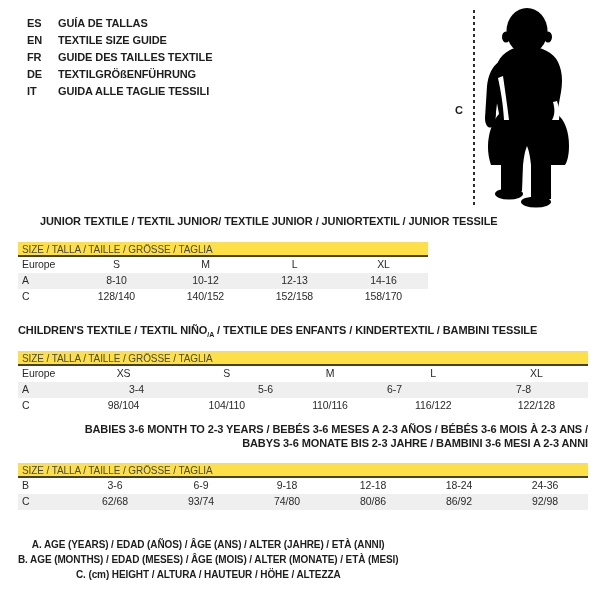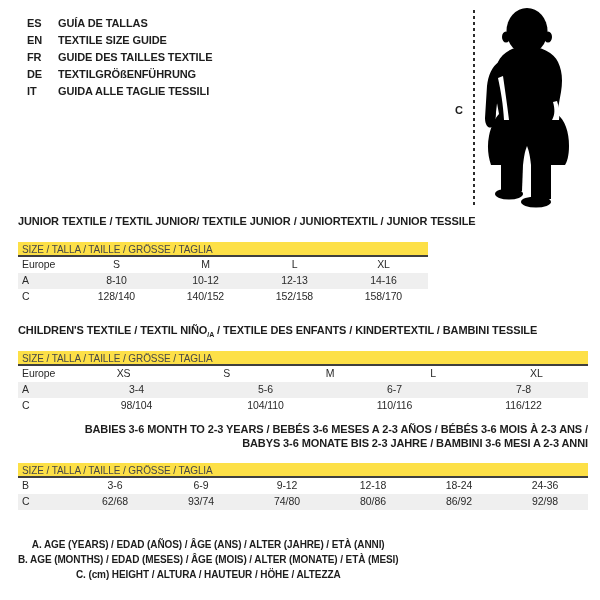--- a/index.html
+++ b/index.html
@@ -26,21 +26,21 @@
   }
   .baby-svg { position:absolute; left:483px; top:6px; }
 
   
   .section { position:absolute; left:18px; }
   .section-junior   { top:215px; width:410px; }
   .section-children { top:324px; width:570px; }
   .section-babies   { top:422px; width:570px; }
 
   .section-title { font-size:11px; font-weight:bold; letter-spacing:-0.1px; line-height:13px; white-space:nowrap; }
-  .section-junior .section-title   { margin-bottom:14px; }
+  .section-junior .section-title   { margin-bottom:14px;margin-left:22px; }
   .section-children .section-title { margin-bottom:10px; }
   .section-babies .section-title   { line-height:14px; margin-bottom:13px;text-align:right; }
   .title-sub { font-size:7px; vertical-align:sub; }
 
   .size-bar {
     height:15px; line-height:15px;
     background:#fde047;
     border-bottom:2px solid #3f3f3f;
     padding-left:4px;
     font-size:10px; color:#474747;
@@ -165,34 +165,35 @@
     <span class="tcell">5-6</span>
     <span class="tcell">6-7</span>
     <span class="tcell">7-8</span>
   </div>
   <div class="trow">
     <span class="tlabel">C</span>
     <span class="tcell">98/104</span>
     <span class="tcell">104/110</span>
     <span class="tcell">110/116</span>
     <span class="tcell">116/122</span>
+    <span class="tcell">122/128</span>
   </div>
 </div>
 
 <div class="section section-babies">
   <div class="section-title">
     <div>BABIES 3-6 MONTH TO 2-3 YEARS / BEBÉS 3-6 MESES A 2-3 AÑOS / BÉBÉS 3-6 MOIS À 2-3 ANS /</div>
     <div>BABYS 3-6 MONATE BIS 2-3 JAHRE / BAMBINI 3-6 MESI A 2-3 ANNI</div>
   </div>
   <div class="size-bar">SIZE / TALLA / TAILLE / GRÖSSE / TAGLIA</div>
   <div class="trow">
     <span class="tlabel">B</span>
     <span class="tcell">3-6</span>
     <span class="tcell">6-9</span>
-    <span class="tcell">9-12</span>
+    <span class="tcell">9-18</span>
     <span class="tcell">12-18</span>
     <span class="tcell">18-24</span>
     <span class="tcell">24-36</span>
   </div>
   <div class="trow shaded">
     <span class="tlabel">C</span>
     <span class="tcell">62/68</span>
     <span class="tcell">93/74</span>
     <span class="tcell">74/80</span>
     <span class="tcell">80/86</span>

